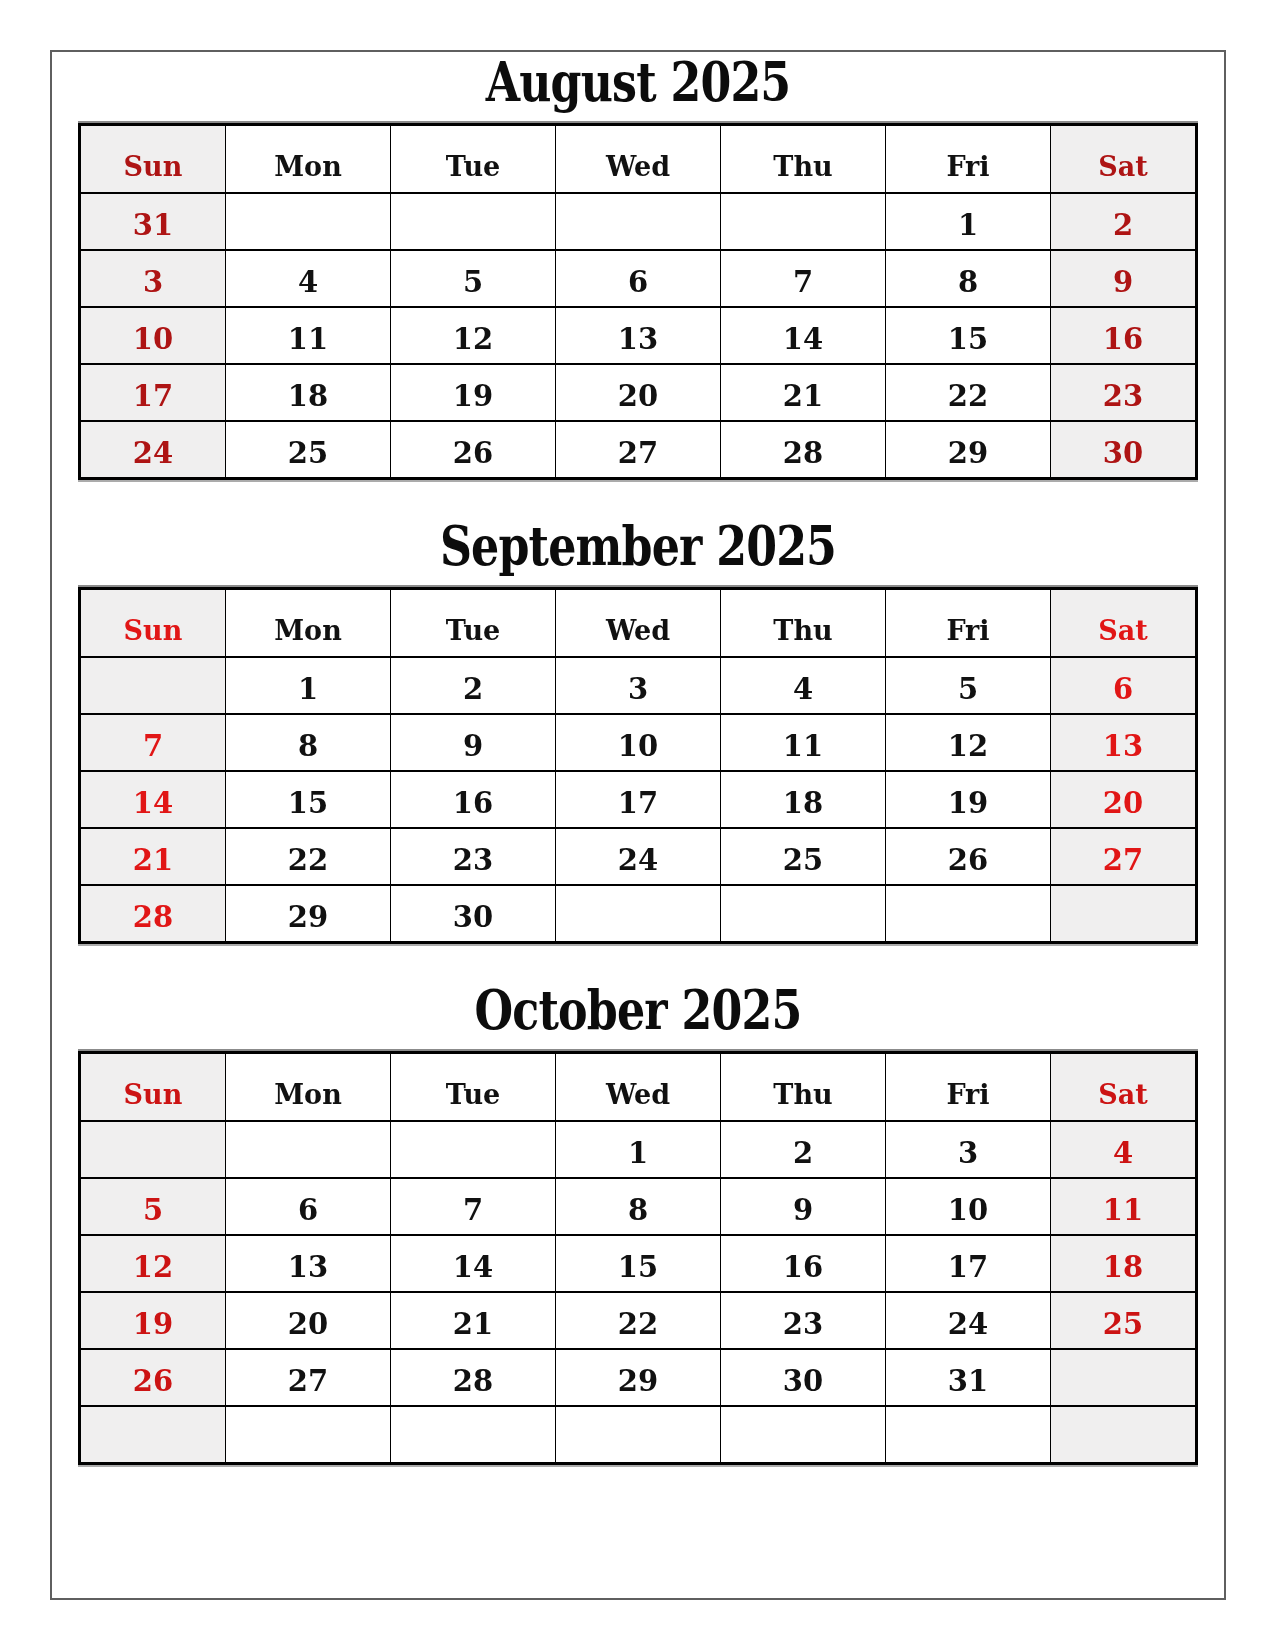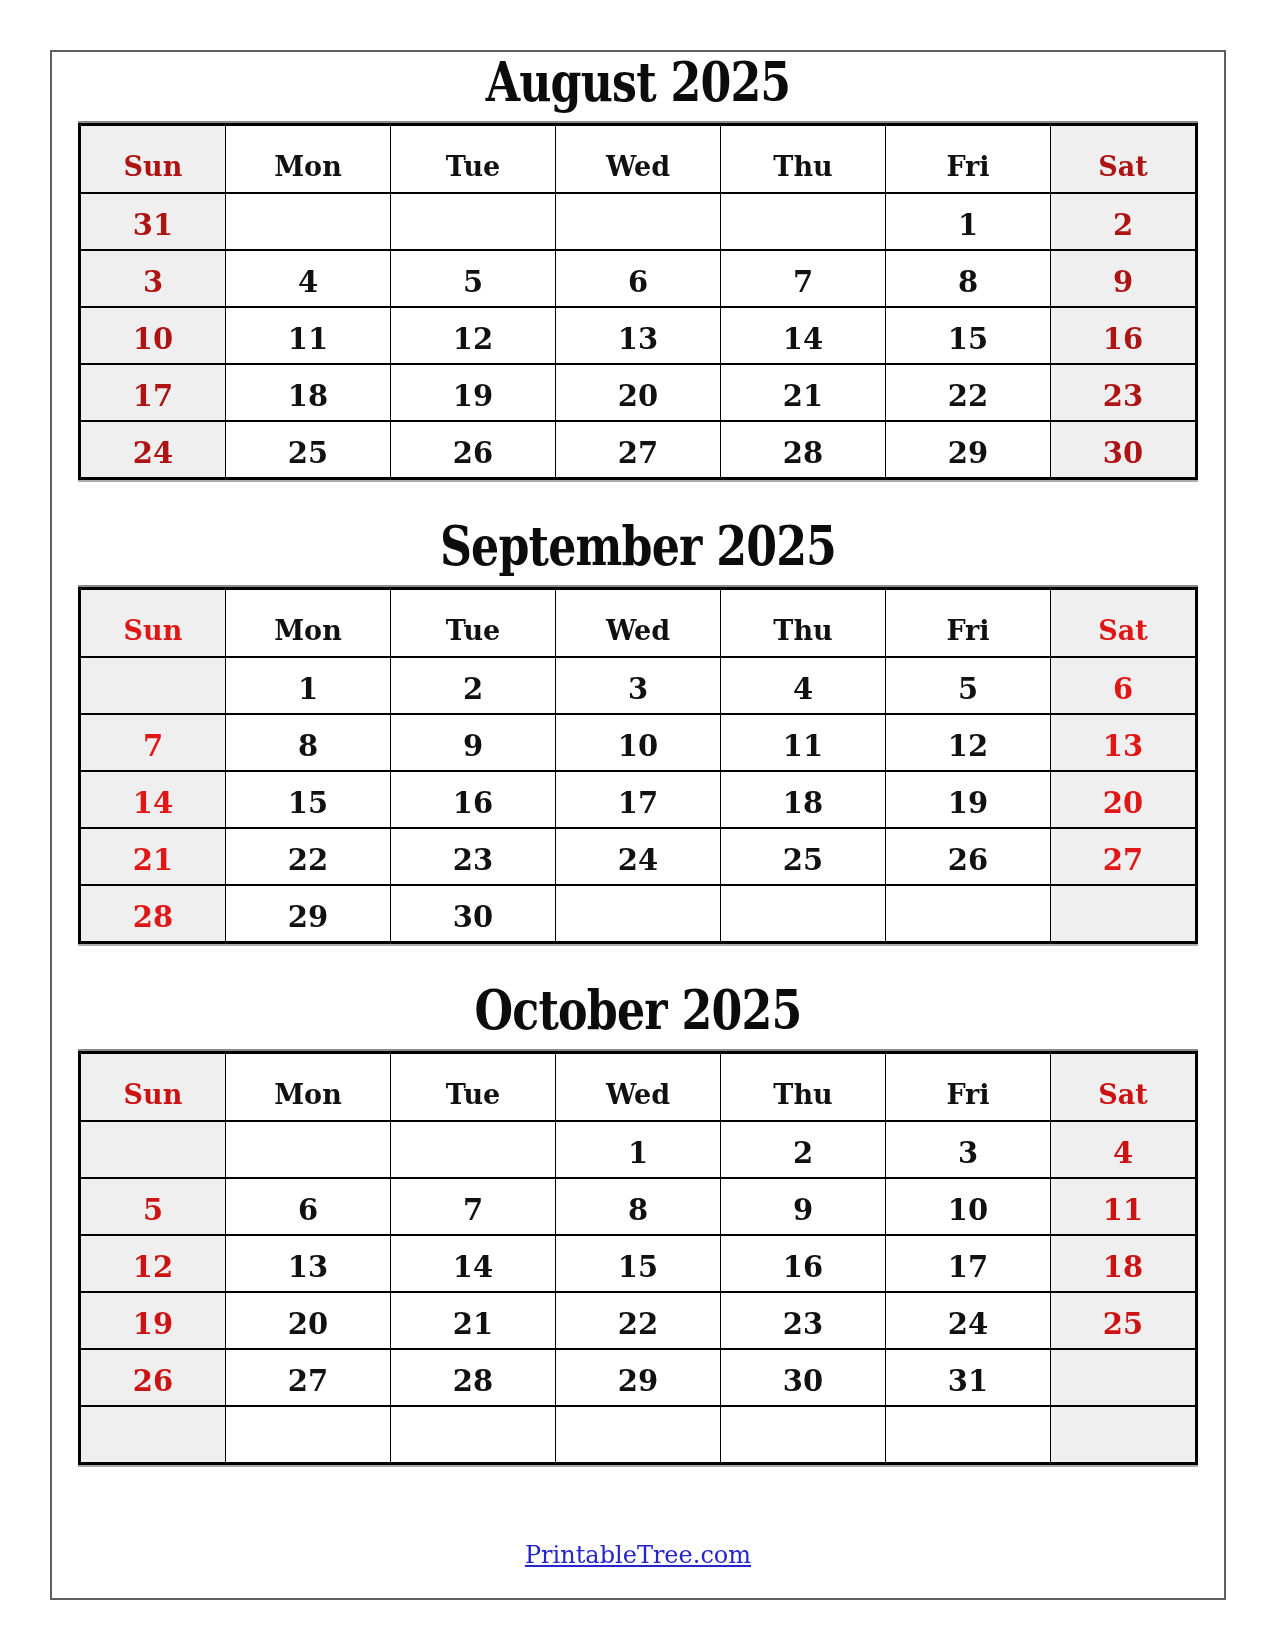--- a/index.html
+++ b/index.html
@@ -310,16 +310,13 @@
               <td></td>
               <td></td>
               <td></td>
               <td></td>
               <td class="wknd"></td>
             </tr>
           </tbody>
         </table>
       </section>
     </div>
-  <div class="footer">
-    <a>PrintableTree.com</a>
-  </div>
 </div>
 
 </body></html>

